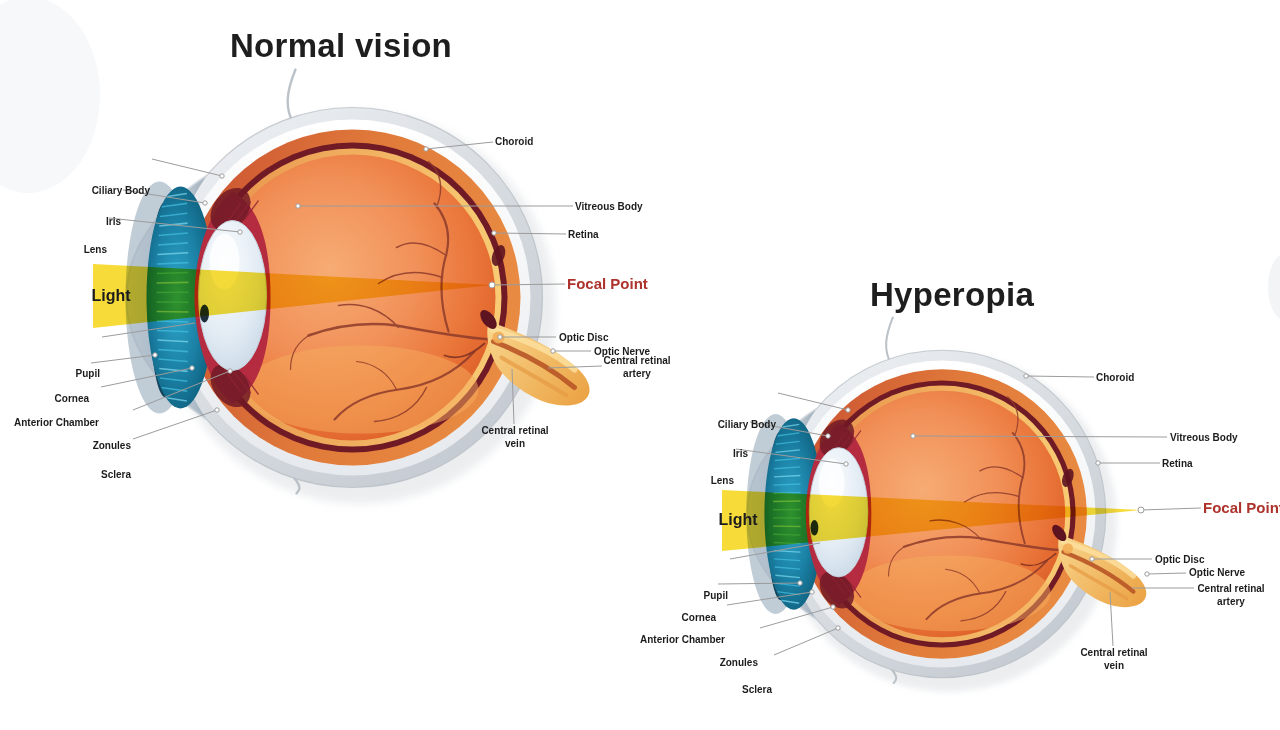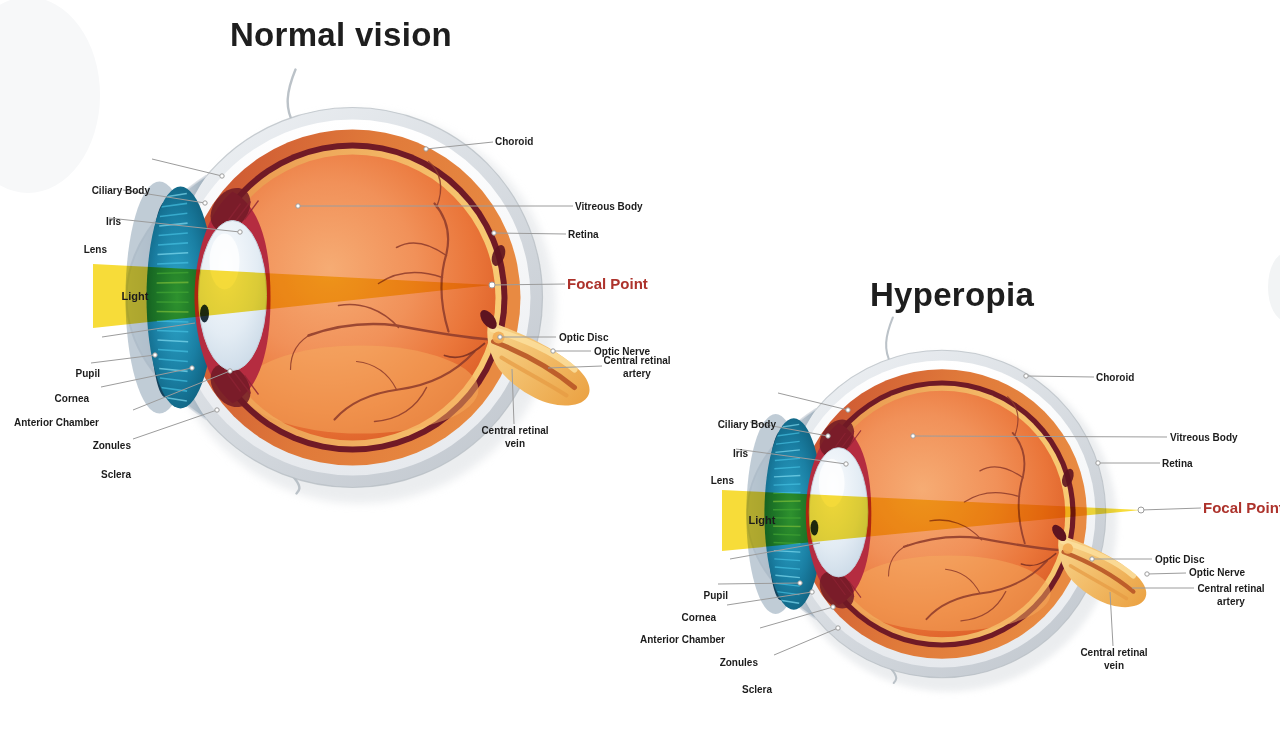--- a/index.html
+++ b/index.html
@@ -13,21 +13,21 @@
   .lead{stroke:var(--leader_line,#9C9C9C);stroke-width:1;fill:none;}
   .ldot{fill:#FFFFFF;stroke:var(--leader_line,#9C9C9C);stroke-width:1;}
   .beam{fill:var(--light_beam,#F6D823);opacity:0.9;mix-blend-mode:multiply;}
   .lbl{
     position:absolute;font-size:10px;font-weight:700;line-height:1.3;
     color:var(--label_text,#1C1C1C);white-space:nowrap;
   }
   .lbl.r{transform:translate(-100%,-50%);text-align:right;margin-top:33px;}
   .lbl.l{transform:translate(0,-50%);}
   .lbl.c{transform:translate(-50%,-50%);text-align:center;}
-  .lbl.light{font-size:11px;margin-left:24px;}
+  .lbl.light{font-size:16px;}
   .lbl.focal{font-size:15px;color:var(--focal_point_text,#AD332C);}
   .title{
     position:absolute;transform:translate(-50%,-50%);
     font-size:33px;font-weight:600;color:var(--title_text,#1E1E1E);
     white-space:nowrap;letter-spacing:0.3px;
   }
 </style>
 </head>
 <body>
 
@@ -221,21 +221,21 @@
       <circle class="ldot" cx="1141" cy="510" r="3"></circle>
     <line class="lead" x1="1152" y1="559" x2="1092" y2="559"></line>
       <circle class="ldot" cx="1092" cy="559" r="2.2"></circle>
     <line class="lead" x1="1186" y1="573" x2="1147" y2="574"></line>
       <circle class="ldot" cx="1147" cy="574" r="2.2"></circle>
     <line class="lead" x1="1194" y1="588" x2="1132" y2="588"></line>
     <line class="lead" x1="1113" y1="646" x2="1110" y2="592"></line>
   </g>
 </svg>
 
-<div class="title" style="left:341px;top:35px">Normal vision</div>
+<div class="title" style="left:341px;top:46px">Normal vision</div>
 <div class="title" style="left:952px;top:295px">Hyperopia</div>
 
 <div class="lbl r" style="left:150px;top:157px">Ciliary Body</div>
 <div class="lbl r" style="left:121px;top:188px">Iris</div>
 <div class="lbl r" style="left:107px;top:216px">Lens</div>
 <div class="lbl c light" style="left:111px;top:296px">Light</div>
 <div class="lbl r" style="left:100px;top:340px">Pupil</div>
 <div class="lbl r" style="left:89px;top:365px">Cornea</div>
 <div class="lbl r" style="left:99px;top:389px">Anterior Chamber</div>
 <div class="lbl r" style="left:131px;top:412px">Zonules</div>

